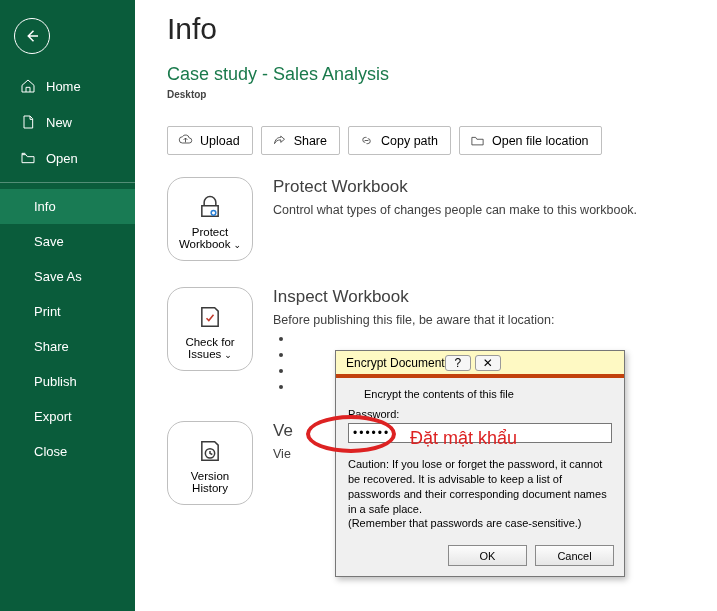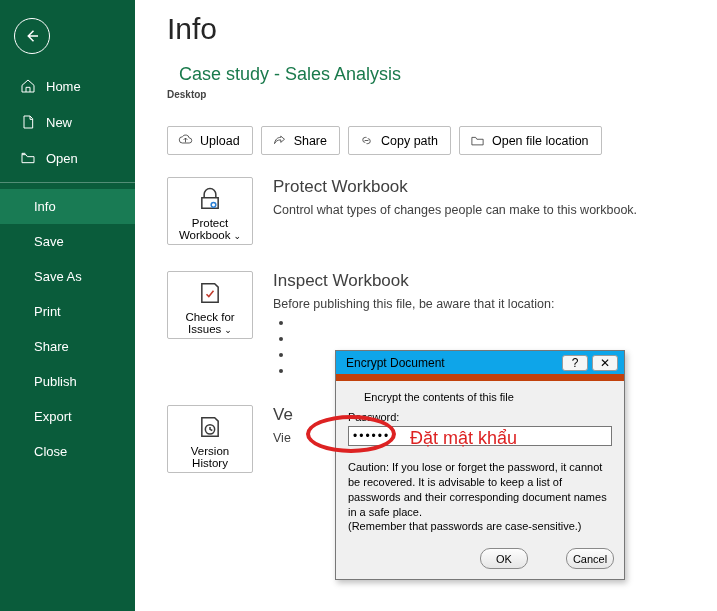--- a/index.html
+++ b/index.html
@@ -9,49 +9,49 @@
   .back-btn { width: 36px; height: 36px; border: 1.5px solid #fff; border-radius: 50%; margin: 6px 0 14px 14px; display: flex; align-items: center; justify-content: center; cursor: pointer; }
   .back-btn svg { width: 18px; height: 18px; fill: none; stroke: #fff; stroke-width: 2; }
   .nav-item { display: flex; align-items: center; padding: 10px 14px 10px 20px; font-size: 13px; cursor: pointer; gap: 10px; }
   .nav-item.sub { padding-left: 34px; }
   .nav-item.selected { background: #197b54; }
   .nav-item .ico { width: 16px; height: 16px; display: flex; align-items: center; justify-content: center; }
   .nav-item .ico svg { width: 16px; height: 16px; fill: none; stroke: #fff; stroke-width: 1.5; }
   .divider { height: 1px; background: rgba(255,255,255,0.3); margin: 6px 0; }
   .main { flex: 1; padding: 12px 0 0 32px; position: relative; }
   .page-title { font-size: 30px; color: #262626; font-weight: 400; margin-bottom: 18px; }
-  .doc-title { font-size: 18px; color: #1a7a4c; margin-bottom: 4px; margin-left: 12px; }
+  .doc-title { font-size: 18px; color: #1a7a4c; margin-bottom: 4px; }
   .doc-path { font-size: 10px; color: #444; margin-bottom: 26px; font-weight: bold; }
   .action-row { display: flex; gap: 8px; margin-bottom: 22px; }
   .act-btn { border: 1px solid #bfbfbf; background: #fff; padding: 6px 12px 6px 10px; font-size: 12.5px; display: flex; align-items: flex-end; gap: 7px; cursor: pointer; border-radius: 2px; }
   .act-btn .ico { width: 15px; height: 15px; display: flex; align-items: center; justify-content: center; }
   .act-btn .ico svg { width: 15px; height: 15px; fill: none; stroke: #3a3a3a; stroke-width: 1.3; }
   .section { display: flex; gap: 20px; margin-bottom: 26px; align-items: flex-start; }
   .section-btn { width: 86px; border: 1px solid #bfbfbf; border-radius: 2px; background: #fff; display: flex; flex-direction: column; align-items: center; justify-content: center; padding: 10px 4px 6px 4px; font-size: 11.5px; text-align: center; cursor: pointer; gap: 4px; }
-  .section-btn.tall { height: 68px; }
+  .section-btn.tall { height: 84px; border-radius: 17px; }
   .section-btn .big-ico { width: 30px; height: 30px; display: flex; align-items: center; justify-content: center; }
   .section-btn .big-ico svg { width: 28px; height: 28px; fill: none; stroke: #3a3a3a; stroke-width: 1.3; }
   .section-btn .chev { font-size: 9px; margin-left: 3px; }
   .section-text h3 { font-size: 17px; color: #404040; font-weight: 400; margin-bottom: 6px; }
   .section-text p { font-size: 12.5px; color: #404040; }
   .section-text ul { margin: 4px 0 0 20px; font-size: 12.5px; color: #404040; }
   .section-text li { margin: 2px 0; }
   
   .dialog { position: absolute; left: 335px; top: 350px; width: 290px; background: #f0f0f0; border: 1px solid #777; box-shadow: 2px 3px 6px rgba(0,0,0,0.25); font-size: 11px; }
-  .dlg-title { display: flex; align-items: center; justify-content: space-between; padding: 4px 6px 3px 10px; border-bottom: 7px solid #c2410c; background: #0ea5e9; }
+  .dlg-title { display: flex; align-items: center; justify-content: flex-start; padding: 4px 6px 3px 10px; border-bottom: 4px solid #c2410c; background: #fef9c3; }
   .dlg-title span { font-size: 12px; }
   .dlg-title .winbtns { display: flex; gap: 4px; }
   .winbtn { width: 26px; height: 16px; border: 1px solid #9a9a9a; border-radius: 3px; background: #f6f6f6; display: flex; align-items: center; justify-content: center; font-size: 10px; cursor: pointer; }
   .dlg-body { padding: 10px 12px 8px 12px; }
   .dlg-body .subtitle { margin-bottom: 8px; padding-left: 16px; }
   .dlg-body label { display: block; margin-bottom: 3px; }
   .dlg-body input[type=password] { width: 100%; padding: 2px 4px; border: 1px solid #777; background: #fff; font-size: 12px; letter-spacing: 2px; height: 20px; }
   .caution { margin-top: 14px; line-height: 1.35; }
   .dlg-foot { display: flex; justify-content: flex-end; gap: 8px; padding: 6px 10px 10px 10px; }
-  .dlg-btn { width: 48px; height: 21px; border: 1px solid #8a8a8a; background: linear-gradient(#fdfdfd,#e6e6e6); font-size: 11px; cursor: pointer; border-radius: 10px; margin-left: 30px; }
+  .dlg-btn { width: 79px; height: 21px; border: 1px solid #8a8a8a; background: linear-gradient(#fdfdfd,#e6e6e6); font-size: 11px; cursor: pointer; border-radius: 0; }
   
   .anno-ellipse { position: absolute; left: 306px; top: 415px; width: 90px; height: 38px; border: 4px solid #d22; border-radius: 50%/50%; pointer-events: none; }
   .anno-text { position: absolute; left: 410px; top: 428px; color: #d22; font-size: 18px; font-weight: 500; pointer-events: none; }
 </style>
 </head>
 <body>
 
 <div class="root">
   <div class="sidebar">
     <div class="back-btn">

